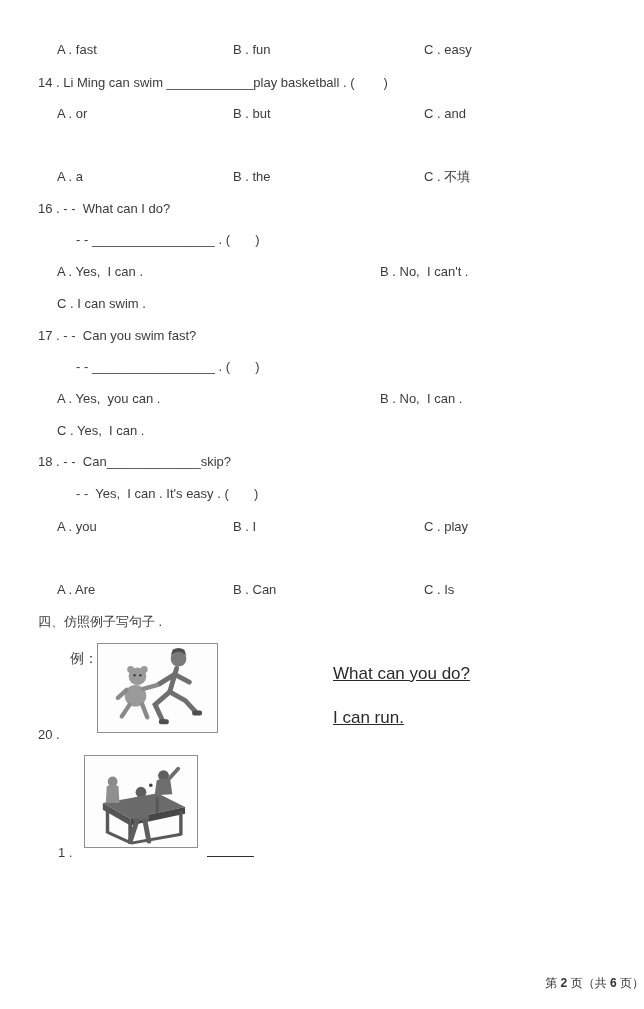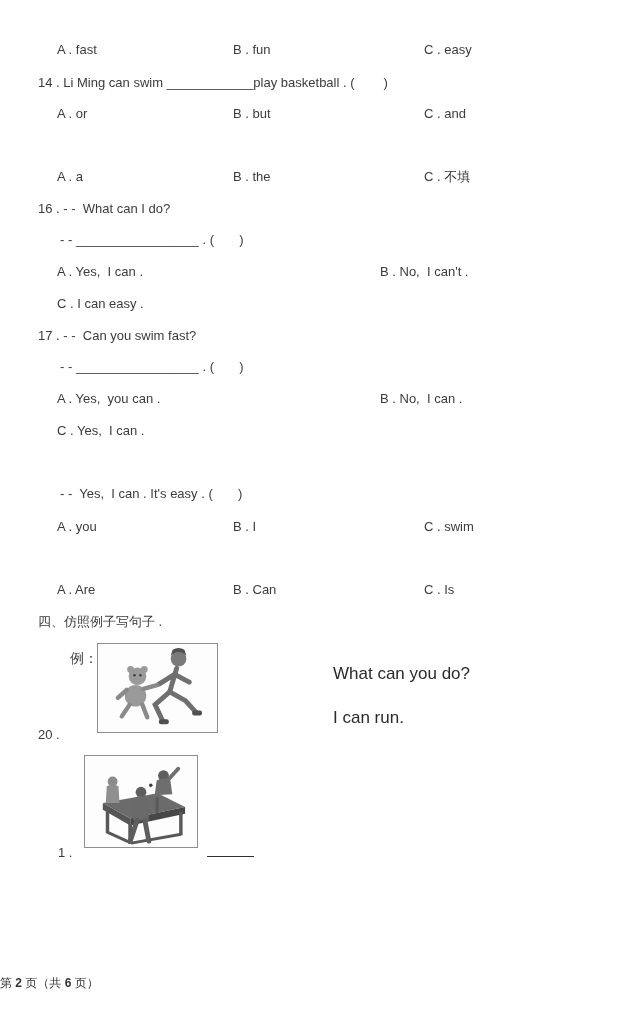--- a/index.html
+++ b/index.html
@@ -7,37 +7,37 @@
     position:relative;
     width:644px;height:1009px;
     background:#ffffff;
     font-family:"Liberation Sans", sans-serif;
     font-size:13px;
     color:#3b3b3b;
     overflow:hidden;
   }
   .line{position:absolute;white-space:pre;line-height:16px;}
   .stem{left:38px;}
-  .dialog{left:60px;}
+  .dialog{left:76px;}
   .colA{left:57px;}
   .colB{left:233px;}
   .colC{left:424px;}
   .colB2{left:336px;margin-left:44px;}
-  .big{position:absolute;white-space:pre;font-size:17px;color:#2a2a2a;}
+  .big{position:absolute;white-space:pre;font-size:17px;color:#2a2a2a;text-decoration:underline;}
   .img-box{
     position:absolute;
     border:1px solid #8f8f8f;
     background:#fdfdfd;
     box-sizing:border-box;
   }
   .img-box svg{display:block;width:100%;height:100%;}
   .blank-rule{position:absolute;border-bottom:1.6px solid #2f2f2f;}
   .footer{
     position:absolute;left:0;right:0;top:975px;
-    text-align:left;font-size:12px;color:#333;
+    text-align:right;font-size:12px;color:#333;
   }
   .footer b{font-weight:bold;}
 </style>
 </head>
 <body>
 
 <div class="page">
 
   <div class="line colA" style="top:42px">A . fast</div>
   <div class="line colB" style="top:42px">B . fun</div>
@@ -49,32 +49,33 @@
   <div class="line colC" style="top:106px">C . and</div>
 
   <div class="line colA" style="top:169px">A . a</div>
   <div class="line colB" style="top:169px">B . the</div>
   <div class="line colC" style="top:169px">C . 不填</div>
 
   <div class="line stem" style="top:201px">16 . - -  What can I do?</div>
   <div class="line dialog" style="top:232px">- - _________________ . (       )</div>
   <div class="line colA" style="top:264px">A . Yes,  I can .</div>
   <div class="line colB2" style="top:264px">B . No,  I can't .</div>
-  <div class="line colA" style="top:296px">C . I can easy .</div>
+  <div class="line colA" style="top:296px">C . I can swim .</div>
 
   <div class="line stem" style="top:328px">17 . - -  Can you swim fast?</div>
   <div class="line dialog" style="top:359px">- - _________________ . (       )</div>
   <div class="line colA" style="top:391px">A . Yes,  you can .</div>
   <div class="line colB2" style="top:391px">B . No,  I can .</div>
   <div class="line colA" style="top:423px">C . Yes,  I can .</div>
 
+  <div class="line stem" style="top:454px">18 . - -  Can_____________skip?</div>
   <div class="line dialog" style="top:486px">- -  Yes,  I can . It's easy . (       )</div>
   <div class="line colA" style="top:519px">A . you</div>
   <div class="line colB" style="top:519px">B . I</div>
-  <div class="line colC" style="top:519px">C . swim</div>
+  <div class="line colC" style="top:519px">C . play</div>
 
   <div class="line colA" style="top:582px">A . Are</div>
   <div class="line colB" style="top:582px">B . Can</div>
   <div class="line colC" style="top:582px">C . Is</div>
 
   <div class="line stem" style="top:614px">四、仿照例子写句子 .</div>
 
   <div class="line" style="left:70px;top:650px;font-size:14px">例：</div>
 
   <div class="img-box" style="left:97px;top:643px;width:121px;height:90px">

